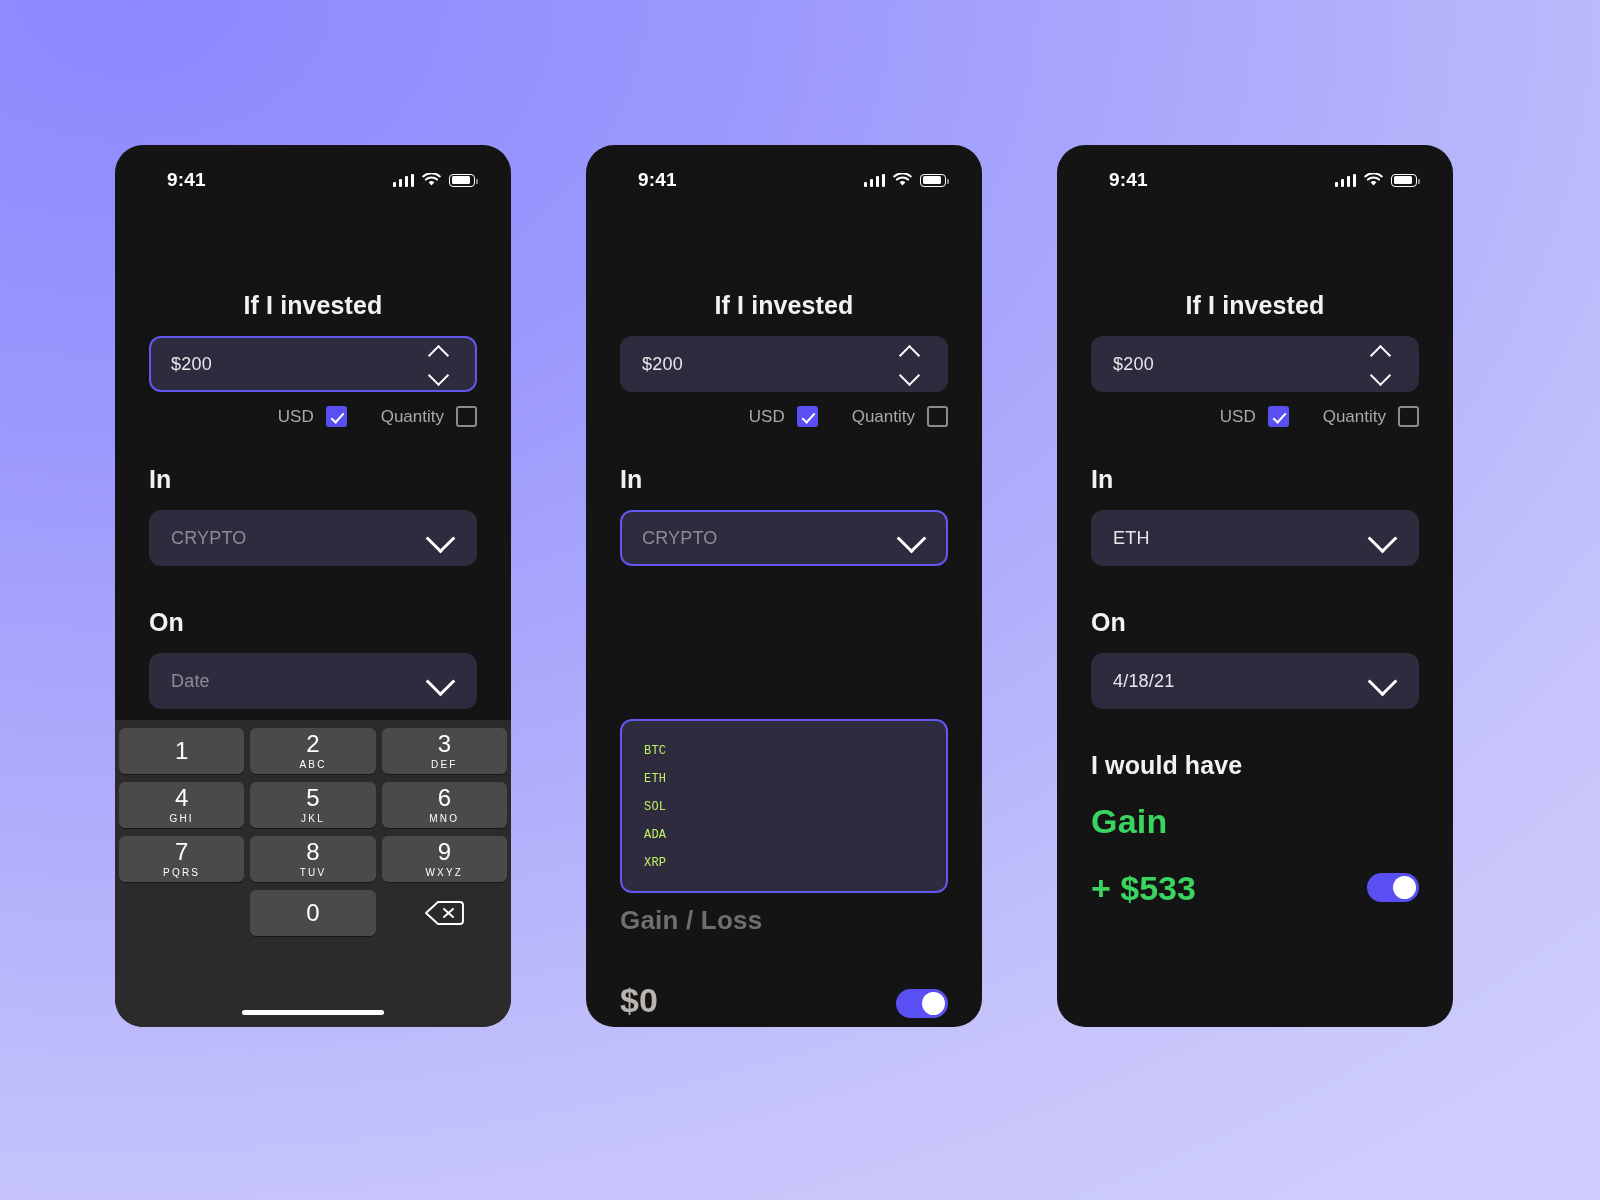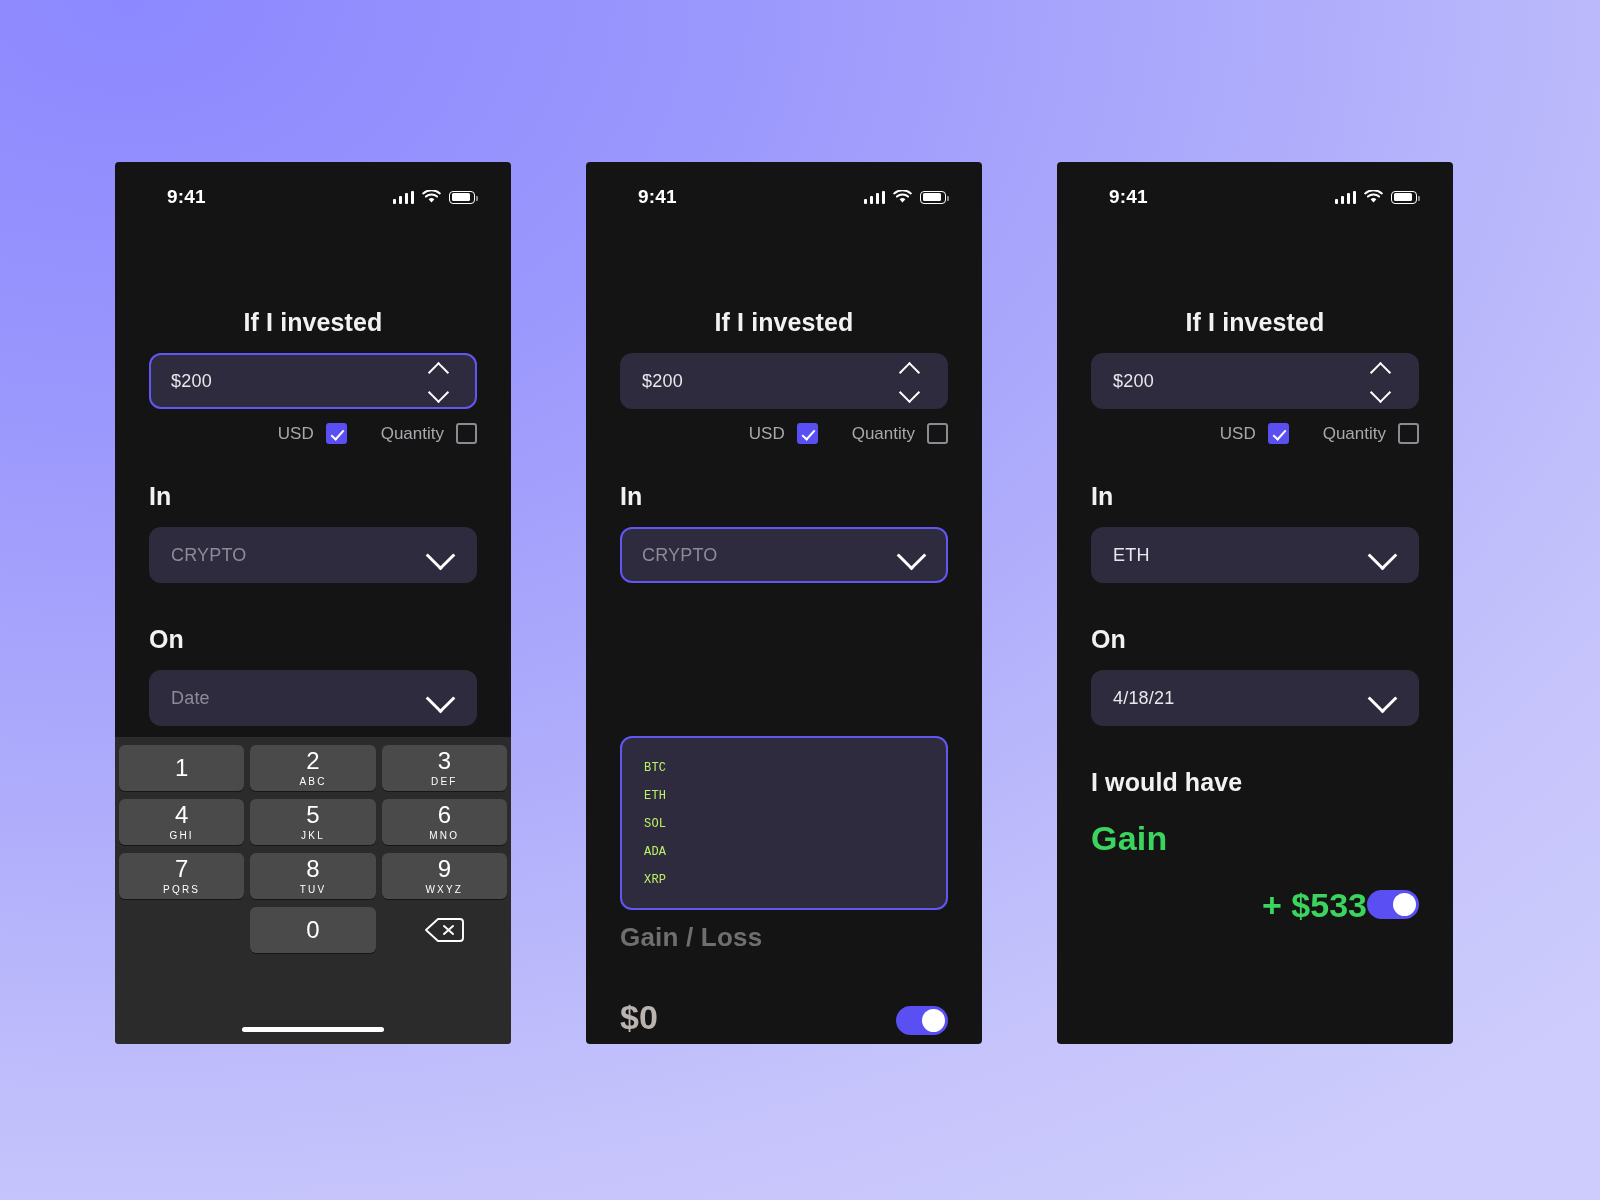--- a/index.html
+++ b/index.html
@@ -19,24 +19,23 @@
 
   .stage {
     position: absolute;
     inset: 0;
   }
 
   
   .phone {
     position: absolute;
     background: #141414;
-    border-radius: 4px;
+    border-radius: 28px;
     overflow: hidden;
     color: #ffffff;
-    margin-top: 17px;
   }
   #phone-1 { left: 115px;  top: 145px; width: 396px; height: 882px; }
   #phone-2 { left: 586px;  top: 145px; width: 396px; height: 882px; }
   #phone-3 { left: 1057px; top: 145px; width: 396px; height: 882px; }
 
   
   .statusbar {
     height: 56px;
     display: flex;
     align-items: center;
@@ -238,21 +237,21 @@
   .toggle .knob {
     position: absolute;
     right: 3px; top: 3px;
     width: 23px; height: 23px;
     background: #fff;
     border-radius: 50%;
   }
   .result-row {
     display: flex;
     align-items: center;
-    justify-content: flex-end;
+    justify-content: space-between;
   }
   .toggle-abs {
     position: absolute;
     right: 34px;
     top: 698px;
   }
 
   
   .keypad {
     position: absolute;

